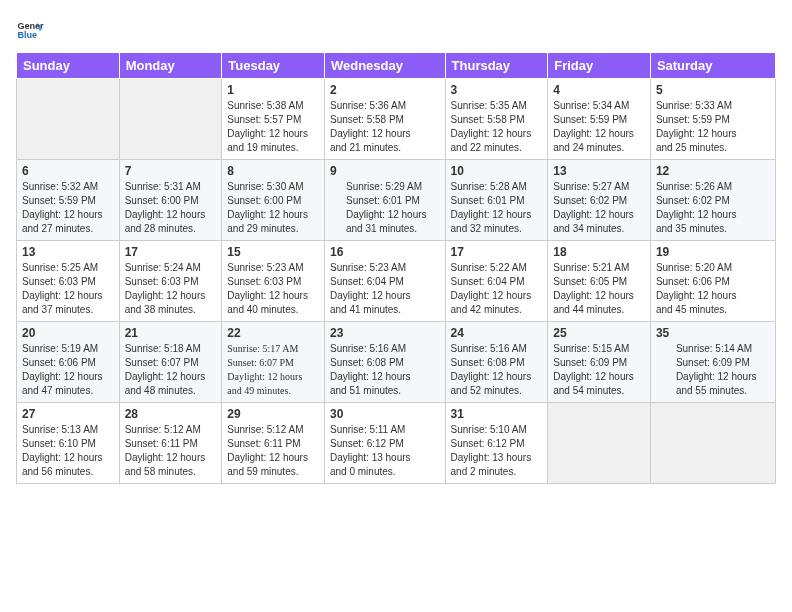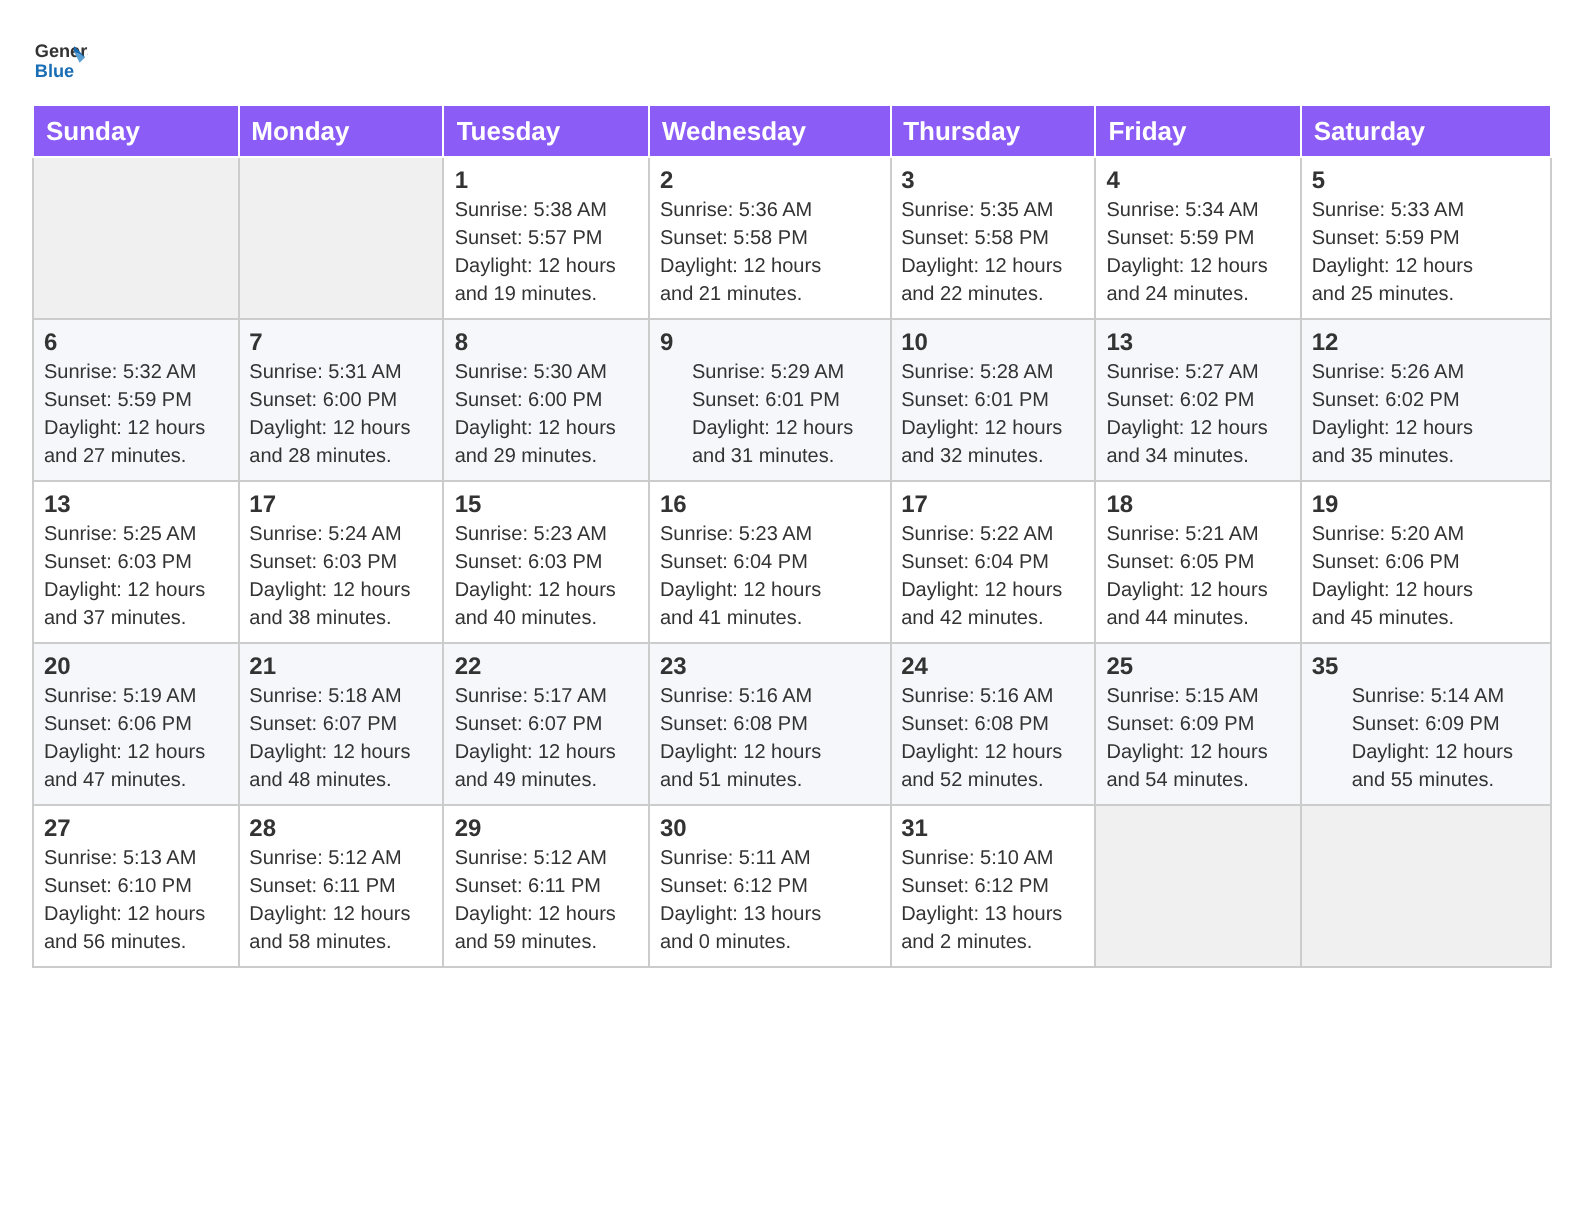--- a/index.html
+++ b/index.html
@@ -266,21 +266,21 @@
         </td>
         <td>
           <span class="day-num">21</span>
           <div class="day-content" style="white-space: pre-line;">Sunrise: 5:18 AM
 Sunset: 6:07 PM
 Daylight: 12 hours
 and 48 minutes.</div>
         </td>
         <td>
           <span class="day-num">22</span>
-          <div class="day-content" style="white-space: pre-line;">Sunrise: 5:17 AM
+          <div class="day-content" style="white-space: pre-line; font-family: Liberation Serif, serif;">Sunrise: 5:17 AM
 Sunset: 6:07 PM
 Daylight: 12 hours
 and 49 minutes.</div>
         </td>
         <td>
           <span class="day-num">23</span>
           <div class="day-content" style="white-space: pre-line;">Sunrise: 5:16 AM
 Sunset: 6:08 PM
 Daylight: 12 hours
 and 51 minutes.</div>

